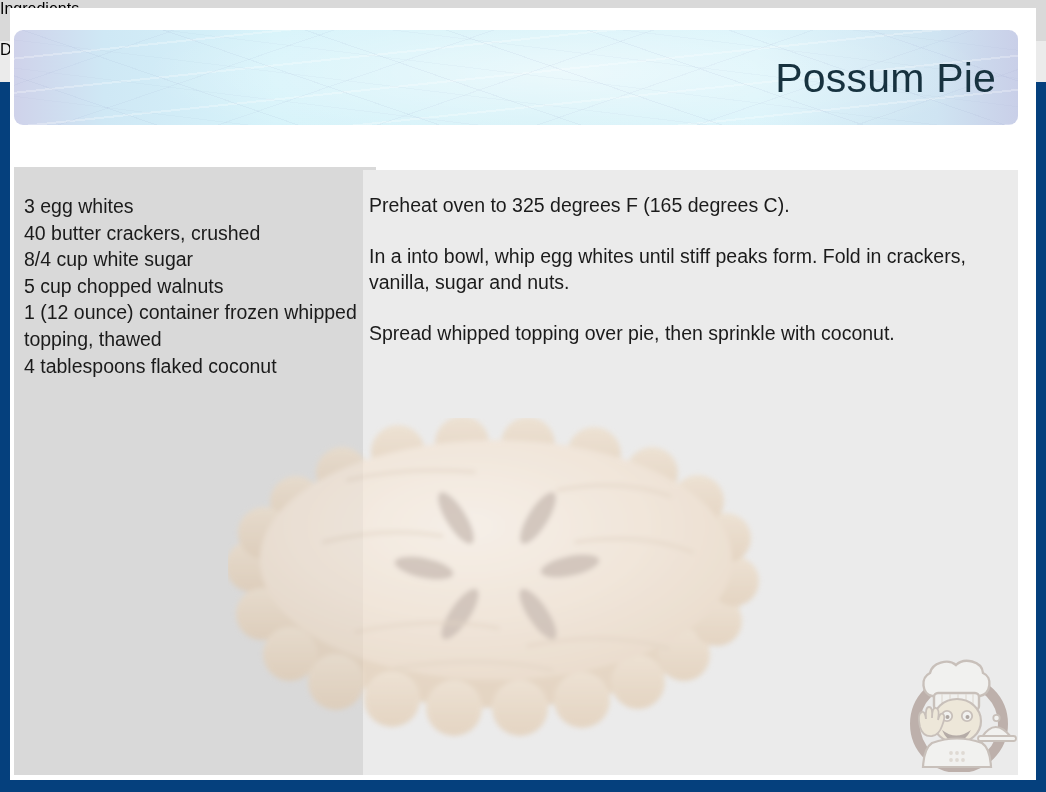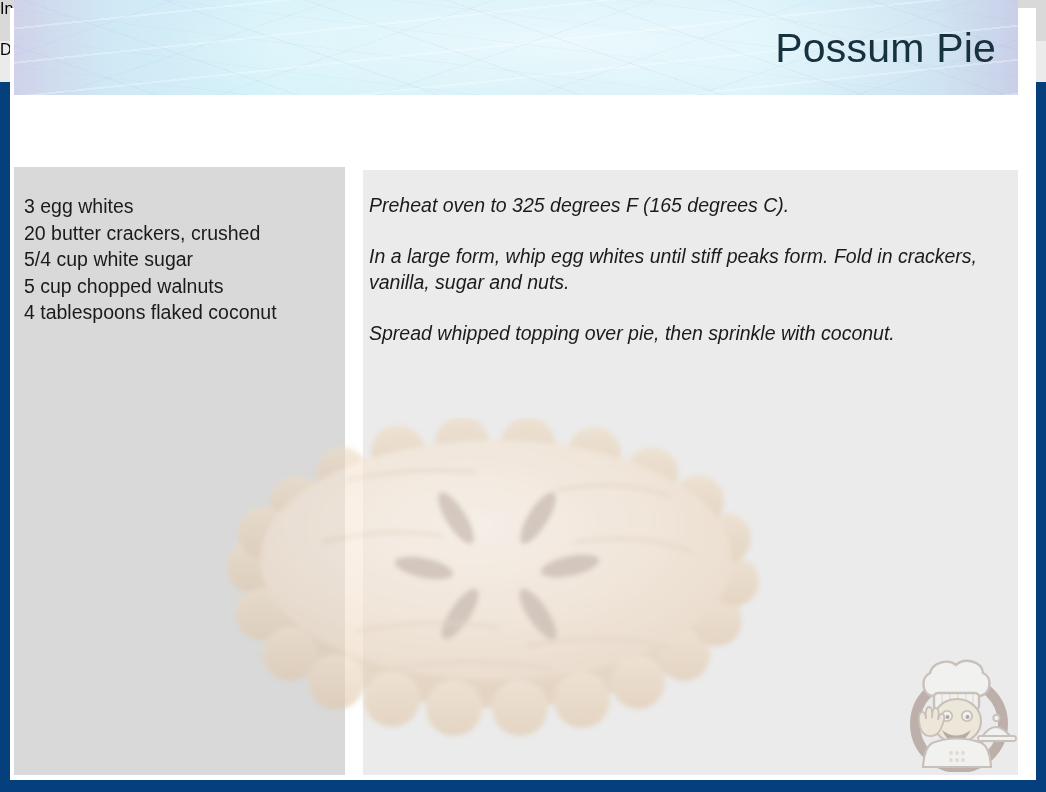--- a/index.html
+++ b/index.html
@@ -14,32 +14,33 @@
     background:#05407d;
   }
   #inner{
     position:absolute;left:10px;top:8px;
     width:1026px;height:772px;
     background:#ffffff;
   }
 
   
   #banner{
-    position:absolute;left:14px;top:0;
+    position:absolute;left:14px;top:30px;
     width:1004px;height:95px;
     overflow:hidden;
     background:
       linear-gradient(90deg,
         #cfd2ea 0%,
         #cfe8f5 9%,
         #d6f3fa 26%,
         #d3f1f8 52%,
         #d8f3fa 74%,
         #cfe4f2 92%,
         #c9cfe8 100%);
+    border-radius: 9px;
   }
   #banner .tex{
     position:absolute;inset:0;
     opacity:.5;
     background-image:
       repeating-linear-gradient(19deg, rgba(150,160,200,.20) 0 1px, rgba(255,255,255,0) 1px 46px),
       repeating-linear-gradient(-19deg, rgba(150,160,200,.16) 0 1px, rgba(255,255,255,0) 1px 52px),
       repeating-linear-gradient(7deg, rgba(160,170,205,.13) 0 1px, rgba(255,255,255,0) 1px 28px),
       repeating-linear-gradient(-6deg, rgba(255,255,255,.55) 0 2px, rgba(255,255,255,0) 2px 34px);
   }
@@ -55,41 +56,41 @@
     color:#17323f;
     white-space:nowrap;
   }
   #ing-tab{ left:14px;  top:127px; height:41px; background:#d9d9d9; }
   #dir-tab{ left:363px; top:130px; height:41px; background:#ebebeb; }
 
   #ing-panel{
     position:absolute;left:14px;top:167px;
     width:331px;height:608px;
     background:#d9d9d9;
+    padding-left:31px;
   }
   #dir-panel{
     position:absolute;left:363px;top:170px;
     width:655px;height:605px;
     background:#ebebeb;
   }
 
   #ing-list{
     position:absolute;left:10px;top:26px;right:8px;
     font-size:19.5px;
     line-height:26.6px;
     color:#1b1b1b;
   }
   #ing-list .ing{ white-space:pre-wrap; }
 
   #dir-list{
     position:absolute;left:6px;top:22px;right:18px;
     font-size:19.5px;
     line-height:26.5px;
     color:#1b1b1b;
-    font-style:italic;
   }
   #dir-list .step{ margin:0 0 24px 0; }
   #dir-list .step:last-child{ margin-bottom:0; }
 
   
   #pie-art{
     position:absolute;left:228px;top:418px;
     width:540px;height:330px;
     pointer-events:none;
   }
@@ -112,34 +113,35 @@
     <div class="tex"></div>
     <div id="recipe-title">Possum Pie</div>
   </div>
 
   <div id="ing-tab">
     <span>Ingredients</span>
   </div>
   <div id="ing-panel">
     <div id="ing-list">
         <div class="ing">3 egg whites</div>
-        <div class="ing">20 butter crackers, crushed</div>
-        <div class="ing">5/4 cup white sugar</div>
+        <div class="ing">40 butter crackers, crushed</div>
+        <div class="ing">8/4 cup white sugar</div>
         <div class="ing">5 cup chopped walnuts</div>
+        <div class="ing">1 (12 ounce) container frozen whipped topping, thawed</div>
         <div class="ing">4 tablespoons flaked coconut</div>
       </div>
   </div>
 
   <div id="dir-tab">
     <span>Directions</span>
   </div>
   <div id="dir-panel">
     <div id="dir-list">
         <p class="step">Preheat oven to 325 degrees F (165 degrees C).</p>
-        <p class="step">In a large form, whip egg whites until stiff peaks form. Fold in crackers, vanilla, sugar and nuts.</p>
+        <p class="step">In a into bowl, whip egg whites until stiff peaks form. Fold in crackers, vanilla, sugar and nuts.</p>
         <p class="step">Spread whipped topping over pie, then sprinkle with coconut.</p>
       </div>
   </div>
 
   <svg id="pie-art" viewBox="0 0 540 330">
     <defs>
       <radialGradient id="pieTop" cx="44%" cy="36%" r="72%">
         <stop offset="0%" stop-color="#fdf2e6"></stop>
         <stop offset="55%" stop-color="#f4e2cf"></stop>
         <stop offset="100%" stop-color="#e8d2b8"></stop>

